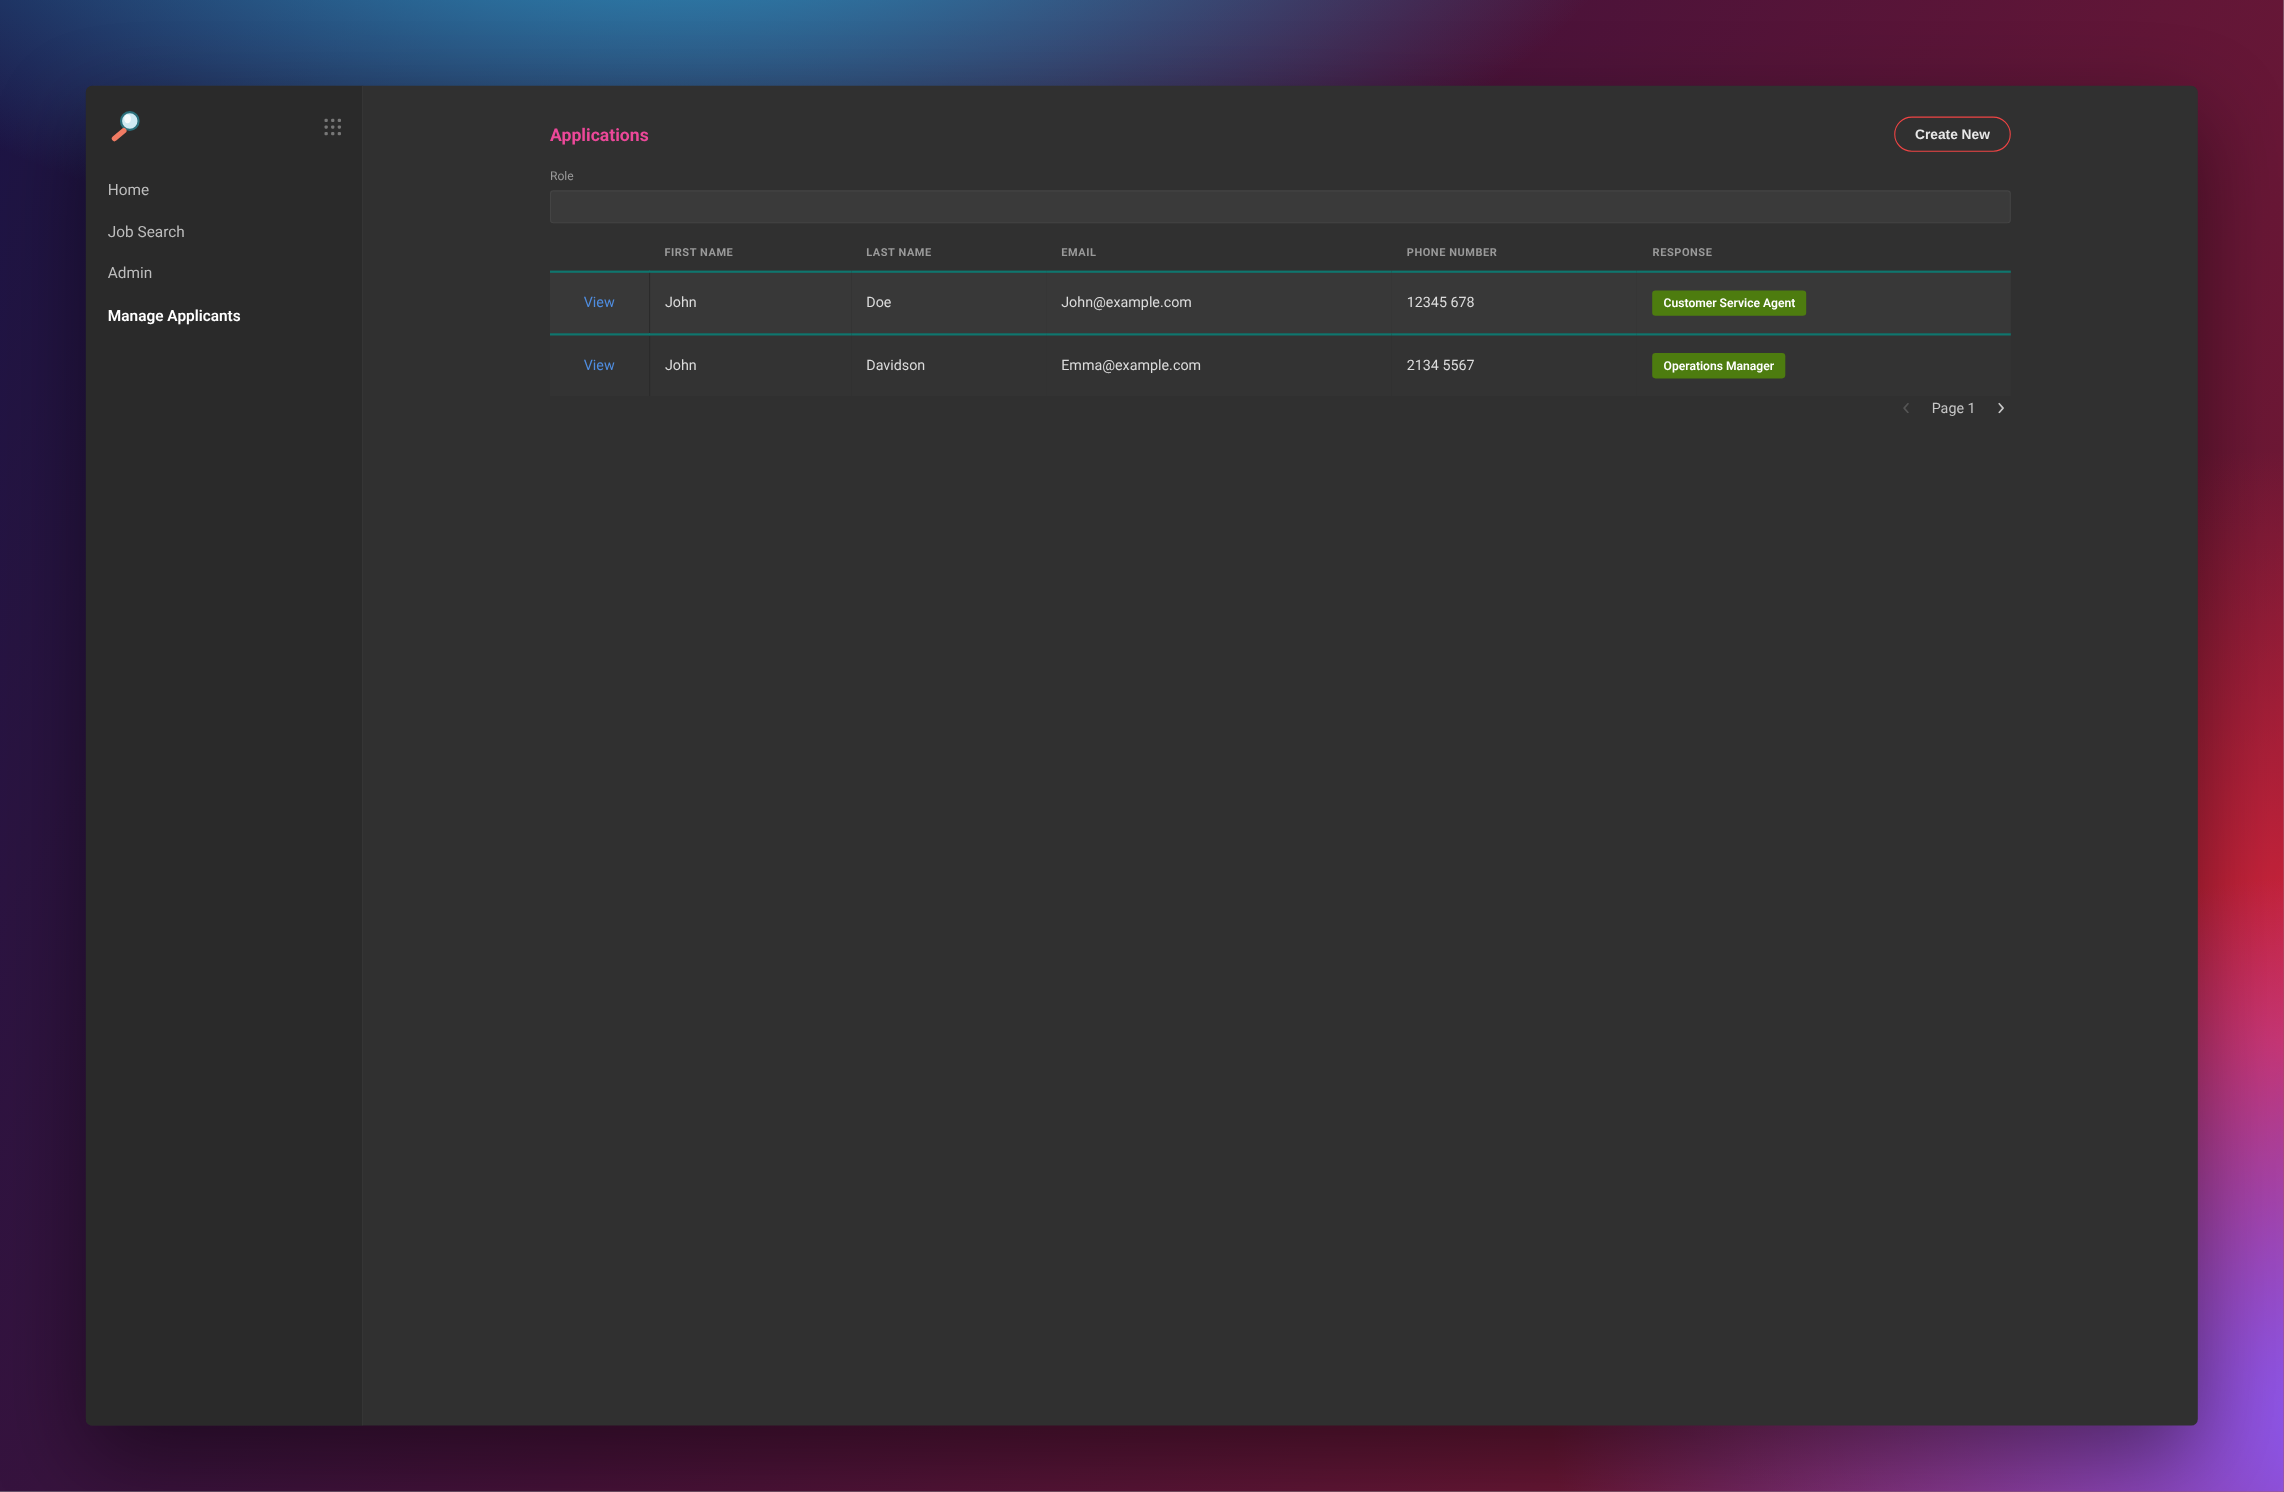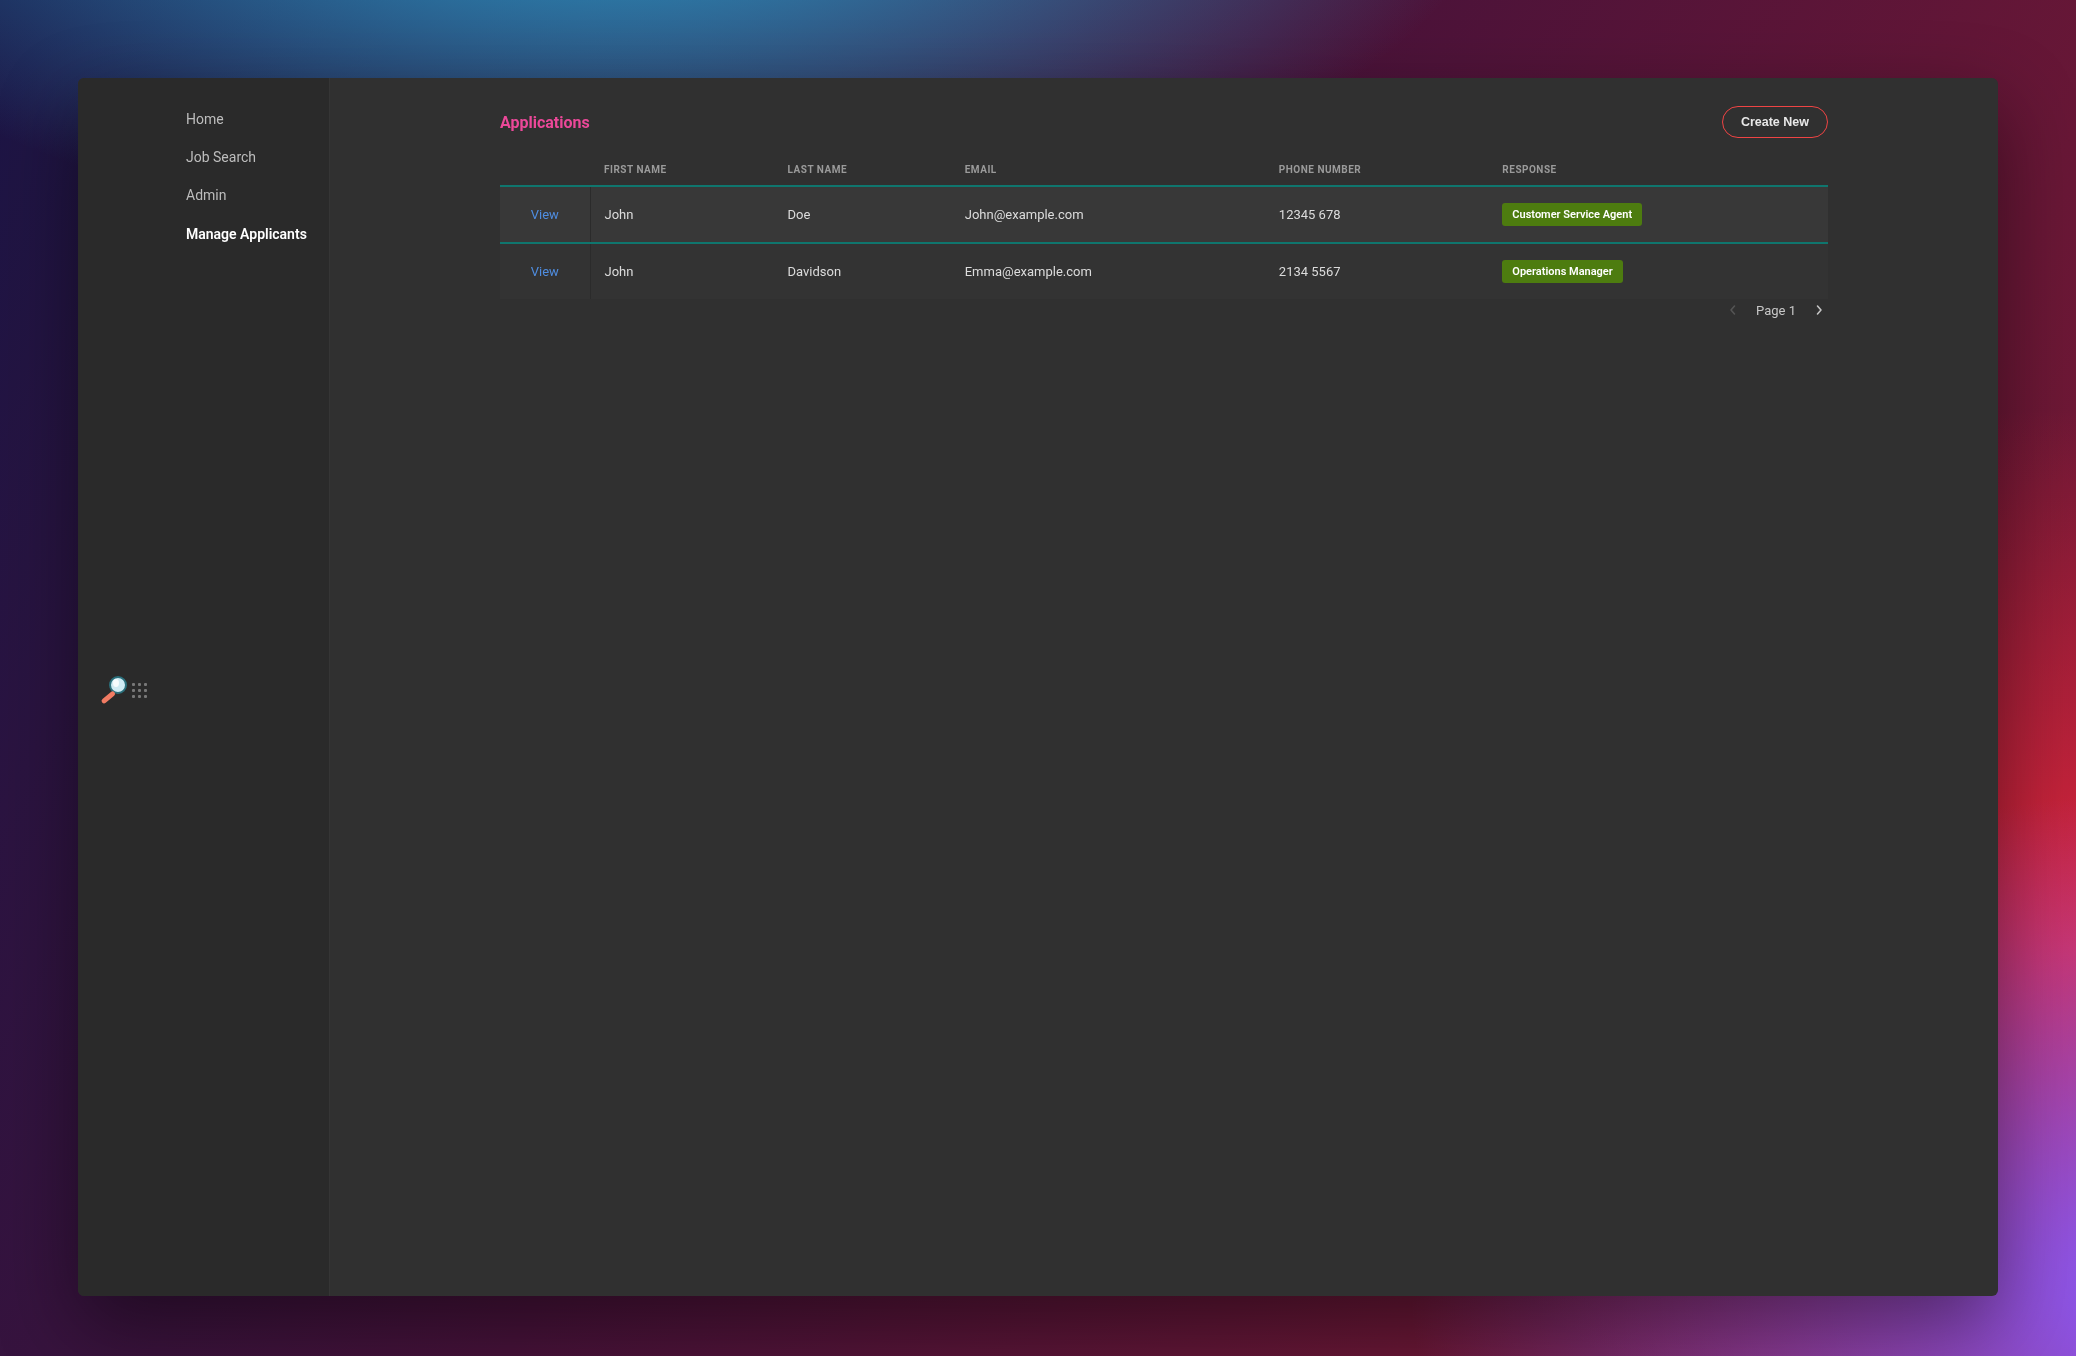--- a/index.html
+++ b/index.html
@@ -25,21 +25,21 @@
     overflow: hidden;
     box-shadow: 0 30px 80px rgba(0,0,0,0.45);
   }
 
   
   .sidebar {
     width: 252px;
     background: #2a2a2a;
     border-right: 1px solid #353535;
     display: flex;
-    flex-direction: row;
+    flex-direction: column;
     padding-top: 14px;
   }
   .sidebar-top {
     display: flex;
     justify-content: space-between;
     align-items: center;
     padding: 6px 18px 12px 18px;
   }
   .logo-svg { width: 36px; height: 36px; display: block; }
   .apps-grid-icon { width: 16px; height: 16px; cursor: pointer; }
@@ -190,20 +190,24 @@
       </div>
     </nav>
   </aside>
 
   <main class="main">
     <div class="header-row">
       <h1 class="page-title">Applications</h1>
       <button class="btn-outline">Create New</button>
     </div>
 
+    <div>
+      <label class="field-label">Role</label>
+      <input class="role-input" type="text" value="" style="">
+    </div>
 
     <div class="table-wrap">
       <table>
         <thead>
           <tr>
             <th></th>
             <th>FIRST NAME</th>
             <th>LAST NAME</th>
             <th>EMAIL</th>
             <th>PHONE NUMBER</th>

